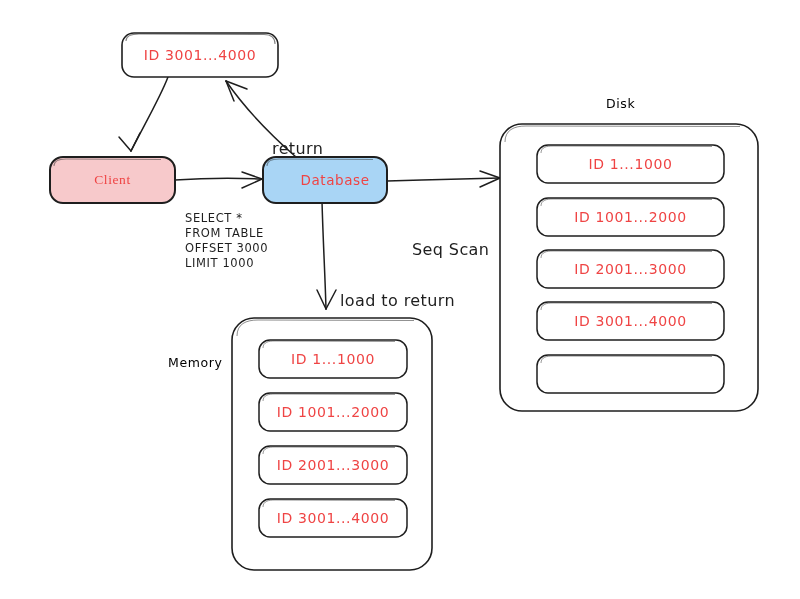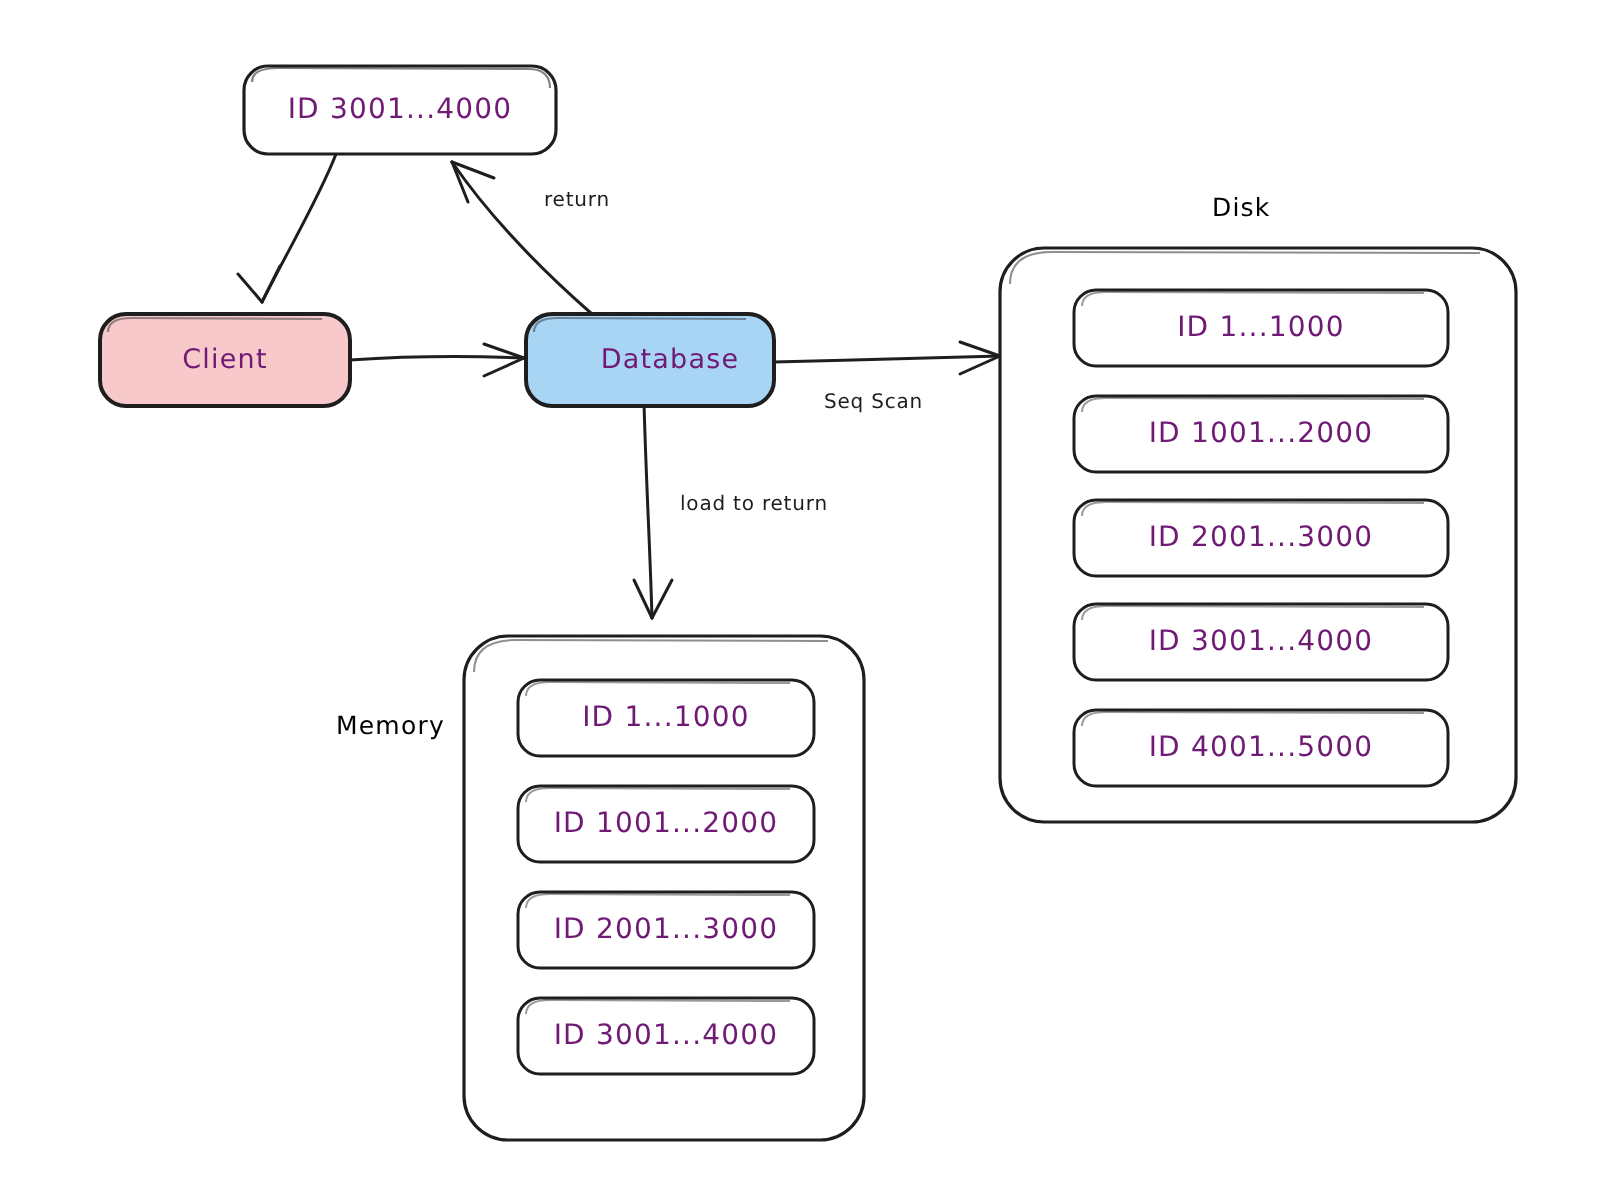--- a/index.html
+++ b/index.html
@@ -21,35 +21,36 @@
     left: 0;
     width: 800px;
     height: 599px;
     overflow: visible;
   }
   .node-label {
     position: absolute;
     display: flex;
     align-items: center;
     justify-content: center;
-    color: #701a75;
+    color: #ef4444;
     font-family: "DejaVu Sans", sans-serif;
     letter-spacing: 0.6px;
     white-space: nowrap;
     pointer-events: none;
   }
   .box-label { font-size: 13.5px; }
   .chip-label { font-size: 14px; }
   .edge-label {
     position: absolute;
     color: #1e1e1e;
     font-family: "DejaVu Sans", sans-serif;
-    font-size: 10px;
+    font-size: 16px;
     letter-spacing: 0.4px;
     white-space: nowrap;
+    margin-top: 44px;
   }
   .group-label {
     position: absolute;
     color: #000000;
     font-family: "DejaVu Sans", sans-serif;
     font-size: 12.5px;
     letter-spacing: 0.6px;
     white-space: nowrap;
   }
   .sql-label {
@@ -167,39 +168,42 @@
       </g>
       <g>
         <rect x="259" y="499" width="148" height="38" rx="11" ry="11" fill="#ffffff" stroke="#1e1e1e" stroke-width="1.5"></rect>
         <path d="M263,507 C263,501 269,500 275,500 L395,500.5" fill="none" stroke="#1e1e1e" stroke-width="1" opacity="0.45"></path>
       </g>
     </g>
   </svg>
 
   <div class="node-label chip-label" style="left:122px; top:33px; width:156px; height:44px;">ID 3001...4000</div>
 
-  <div class="node-label box-label" style="left:50px; top:157px; width:125px; height:46px;">Client</div>
+  <div class="node-label box-label" style="left:50px; top:157px; width:125px; height:46px;font-family:Liberation Serif, serif;">Client</div>
 
   <div class="node-label box-label" style="left:263px; top:157px; width:144px; height:46px;">Database</div>
 
   <div class="edge-label" style="left:272px; top:95px;">return</div>
 
   <div class="edge-label" style="left:412px; top:196px;">Seq Scan</div>
 
   <div class="edge-label" style="left:340px; top:247px;">load to return</div>
 
+  <div class="sql-label" style="left:185px; top:211px;">SELECT *
+FROM TABLE
+OFFSET 3000
+LIMIT 1000</div>
 
   <div class="group-label" style="left:606px; top:96px;">Disk</div>
 
   <div class="group-label" style="left:168px; top:339px;margin-top:16px;">Memory</div>
 
   <div class="node-label chip-label" style="left:537px; top:145px; width:187px; height:38px;">ID 1...1000</div>
   <div class="node-label chip-label" style="left:537px; top:198px; width:187px; height:38px;">ID 1001...2000</div>
   <div class="node-label chip-label" style="left:537px; top:250px; width:187px; height:38px;">ID 2001...3000</div>
   <div class="node-label chip-label" style="left:537px; top:302px; width:187px; height:38px;">ID 3001...4000</div>
-  <div class="node-label chip-label" style="left:537px; top:355px; width:187px; height:38px;">ID 4001...5000</div>
 
   <div class="node-label chip-label" style="left:259px; top:340px; width:148px; height:38px;">ID 1...1000</div>
   <div class="node-label chip-label" style="left:259px; top:393px; width:148px; height:38px;">ID 1001...2000</div>
   <div class="node-label chip-label" style="left:259px; top:446px; width:148px; height:38px;">ID 2001...3000</div>
   <div class="node-label chip-label" style="left:259px; top:499px; width:148px; height:38px;">ID 3001...4000</div>
 
 </div>
 
 </body></html>

